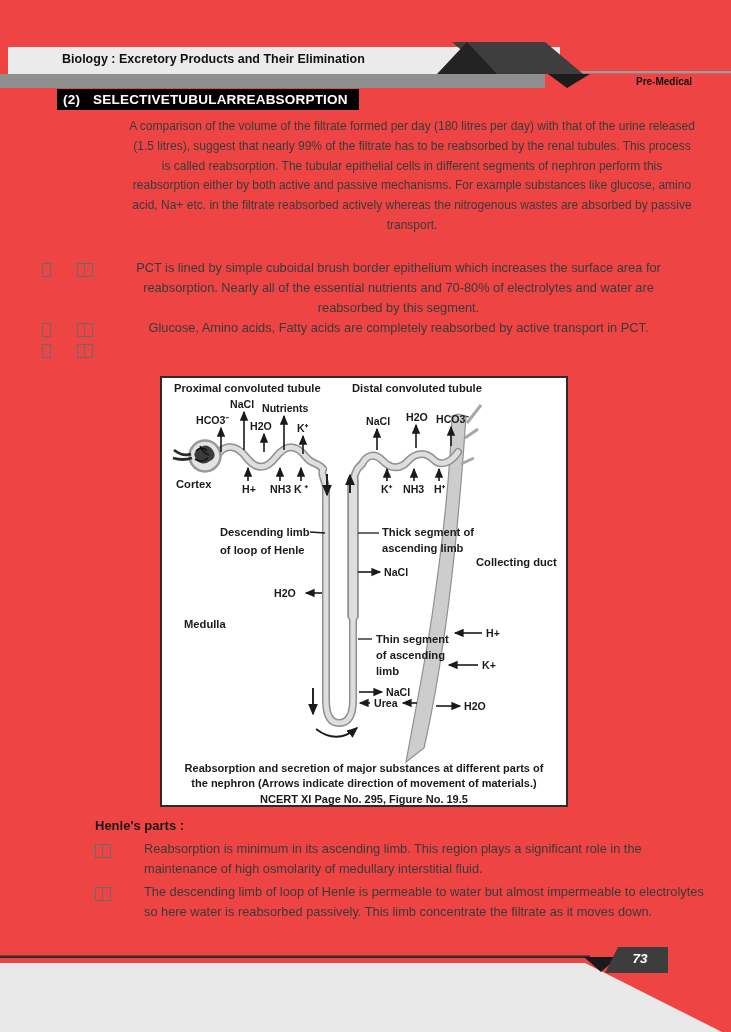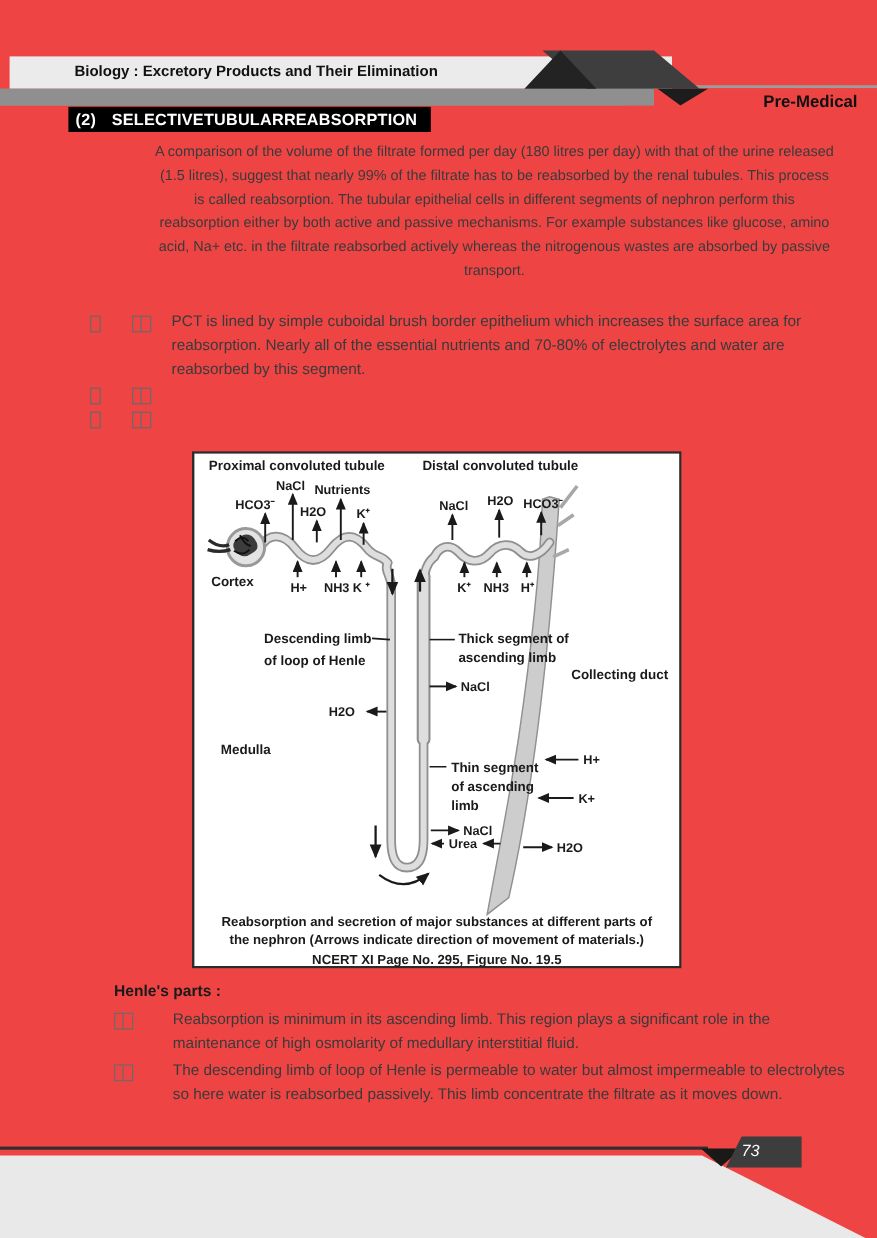--- a/index.html
+++ b/index.html
@@ -3,46 +3,46 @@
 <meta charset="utf-8">
 <style>
   html,body{margin:0;padding:0;background:#ffffff;}
   .page{position:relative;width:731px;height:1032px;background:#ef4444;overflow:hidden;
         font-family:"Liberation Sans",sans-serif;color:#3a3a3a;}
   
   .hdr-band{position:absolute;left:8px;top:47px;width:552px;height:27px;background:#ebebeb;}
   .hdr-gray{position:absolute;left:0;top:74px;width:545px;height:14px;background:#8f8f8f;}
   .hdr-title{position:absolute;left:62px;top:52px;font-size:12.5px;font-weight:bold;color:#111;}
   .hdr-svg{position:absolute;left:0;top:0;}
-  .brand{position:absolute;left:592px;top:76px;font-size:14px;font-weight:bold;color:#111;padding-left:44px;}
+  .brand{position:absolute;left:592px;top:76px;font-size:10px;font-weight:bold;color:#111;padding-left:44px;}
   
   .sec-head{position:absolute;left:57px;top:89px;background:#000;color:#fff;height:21px;
             display:flex;align-items:center;padding:0 11px 0 6px;font-size:13.5px;font-weight:bold;
             letter-spacing:.2px;white-space:nowrap;}
   .sec-head .num{margin-right:13px;}
   
   .intro{position:absolute;left:128px;top:117px;width:568px;font-size:12px;line-height:19.8px;text-align:center;}
-  .blist{position:absolute;left:72px;top:258px;width:648px;}
+  .blist{position:absolute;left:39px;top:258px;width:648px;text-align:center;}
   .brow{display:grid;grid-template-columns:38px 33px 1fr;margin-bottom:1px;}
   .brow .txt{font-size:12.8px;line-height:19.8px;}
   .tf1{width:7px;height:12px;border:1.3px solid #6a6a6a;margin-top:5px;margin-left:3px;}
   .tf2{position:relative;width:14px;height:12px;border:1.3px solid #6a6a6a;margin-top:5px;}
   .tf2::before{content:"";position:absolute;left:6px;top:0;bottom:0;width:1.3px;background:#6a6a6a;}
   
   .figure{position:absolute;left:160px;top:376px;width:408px;height:431px;}
   .figure svg{display:block;}
   
   .henle-head{position:absolute;left:95px;top:818px;font-size:13px;font-weight:bold;color:#1a1a1a;}
   .henle-list{position:absolute;left:95px;top:839px;width:610px;}
   .hrow{display:grid;grid-template-columns:33px 1fr;margin-bottom:2.5px;gap:16px;}
   .hrow .txt{font-size:12.8px;line-height:20px;}
   
   .ftr-svg{position:absolute;left:0;top:940px;}
-  .pageno{position:absolute;left:618px;top:951px;width:44px;text-align:left;
-          font-size:13.5px;font-weight:normal;font-style:italic;color:#fff;}
+  .pageno{position:absolute;left:618px;top:951px;width:44px;text-align:center;
+          font-size:13.5px;font-weight:bold;font-style:italic;color:#fff;}
 </style>
 </head>
 <body>
 
 <div class="page">
 
   <div class="hdr-band"></div>
   <div class="hdr-gray"></div>
   <svg class="hdr-svg" width="731" height="100">
     <polygon points="545,74 520,88 0,88 0,74" fill="#8f8f8f"></polygon>
@@ -71,20 +71,21 @@
         </div>
       <div class="txt">PCT is lined by simple cuboidal brush border epithelium which increases the surface area for reabsorption. Nearly all of the essential nutrients and 70-80% of electrolytes and water are reabsorbed by this segment.</div>
     </div>
     <div class="brow">
       <div>
           <div class="tf1"></div>
         </div>
       <div>
           <div class="tf2"></div>
         </div>
+      <div class="txt">Glucose, Amino acids, Fatty acids are completely reabsorbed by active transport in PCT.</div>
     </div>
     <div class="brow">
       <div>
           <div class="tf1"></div>
         </div>
       <div>
           <div class="tf2"></div>
         </div>
     </div>
   </div>

